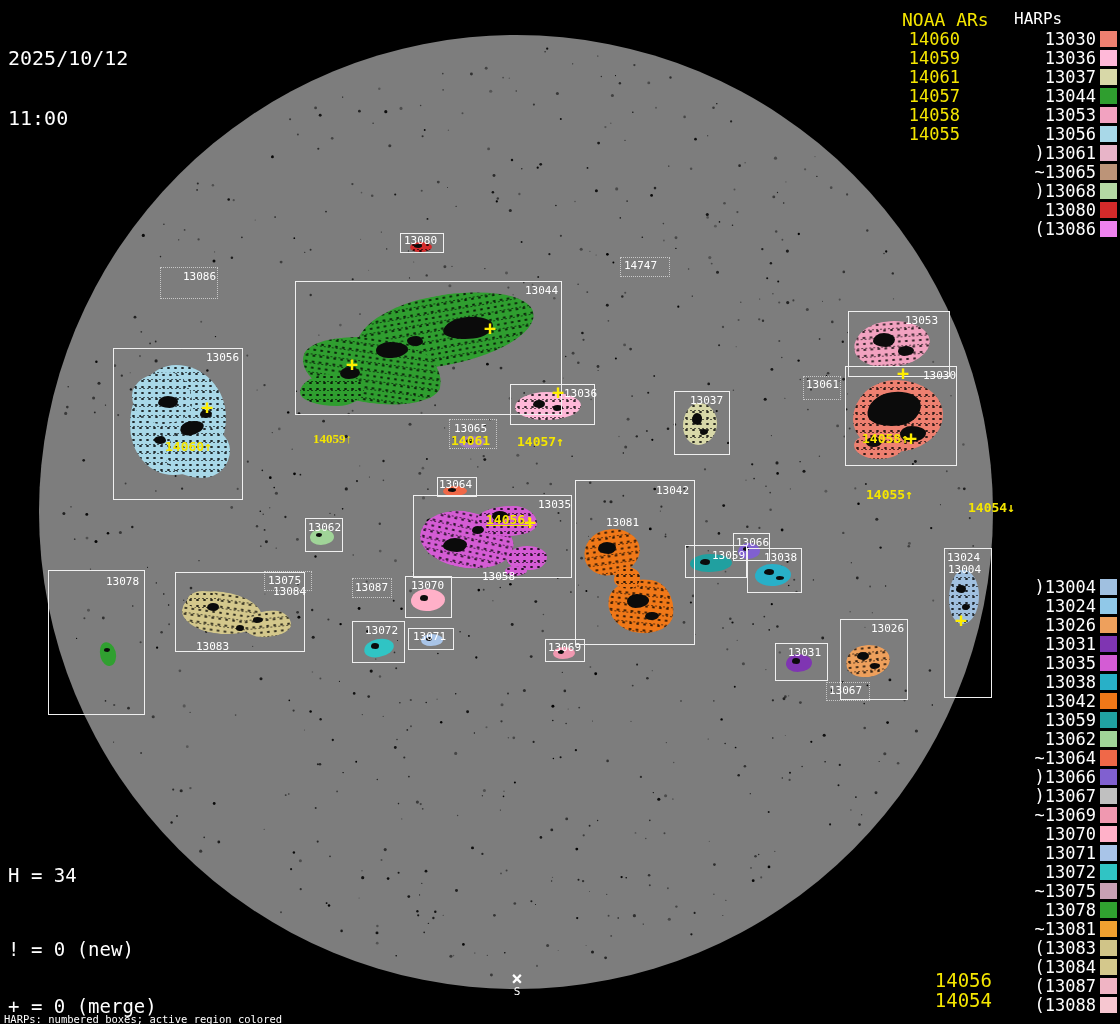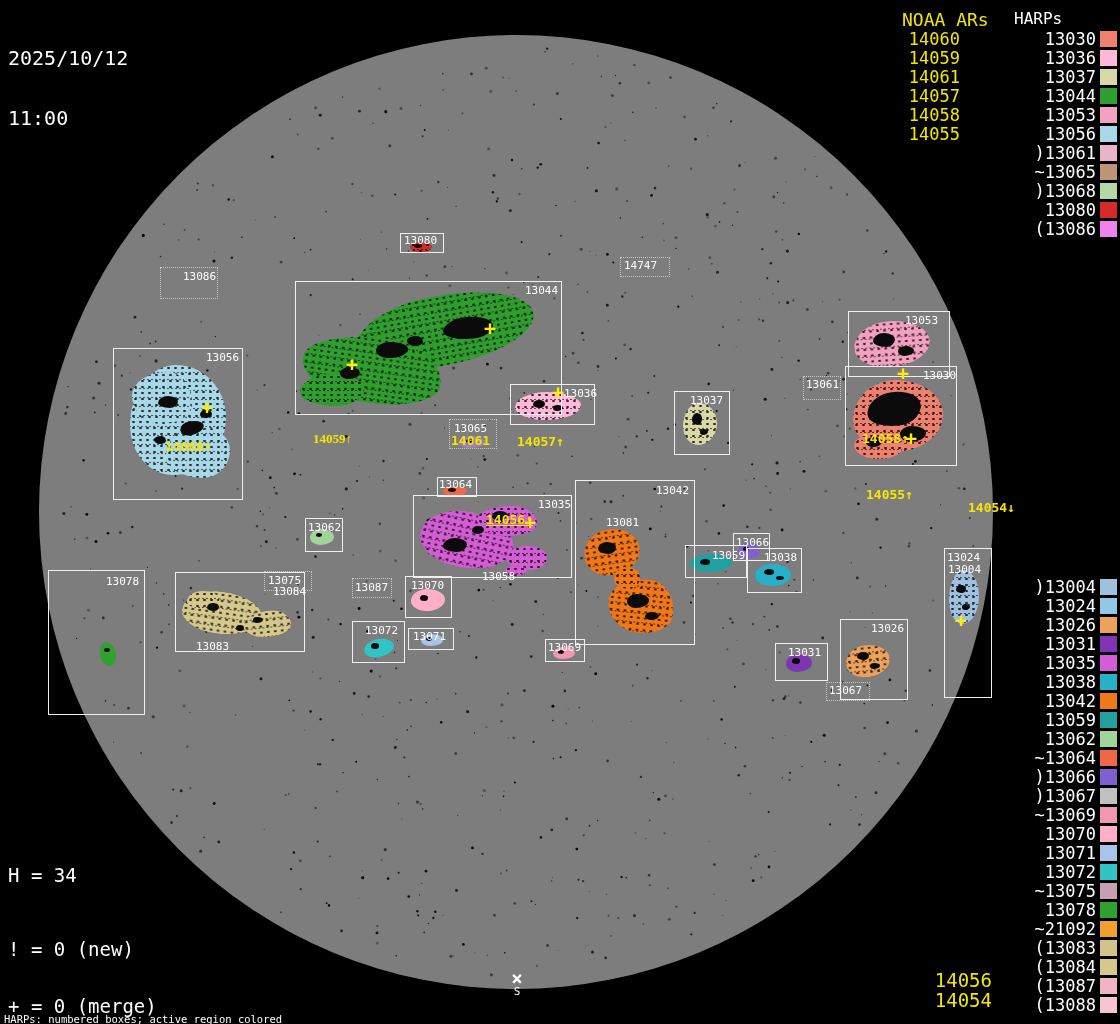--- a/index.html
+++ b/index.html
@@ -1191,21 +1191,21 @@
       </div>
       <div class="lr-row">
         <span class="lr-harp">~13075</span>
         <span class="swatch" style="background: rgb(200, 160, 180);"></span>
       </div>
       <div class="lr-row">
         <span class="lr-harp">13078</span>
         <span class="swatch" style="background: rgb(48, 160, 48);"></span>
       </div>
       <div class="lr-row">
-        <span class="lr-harp">~21092</span>
+        <span class="lr-harp">~13081</span>
         <span class="swatch" style="background: rgb(240, 160, 48);"></span>
       </div>
       <div class="lr-row">
         <span class="lr-harp">(13083</span>
         <span class="swatch" style="background: rgb(208, 196, 136);"></span>
       </div>
       <div class="lr-row">
         <span class="lr-harp">(13084</span>
         <span class="swatch" style="background: rgb(212, 200, 140);"></span>
       </div>

